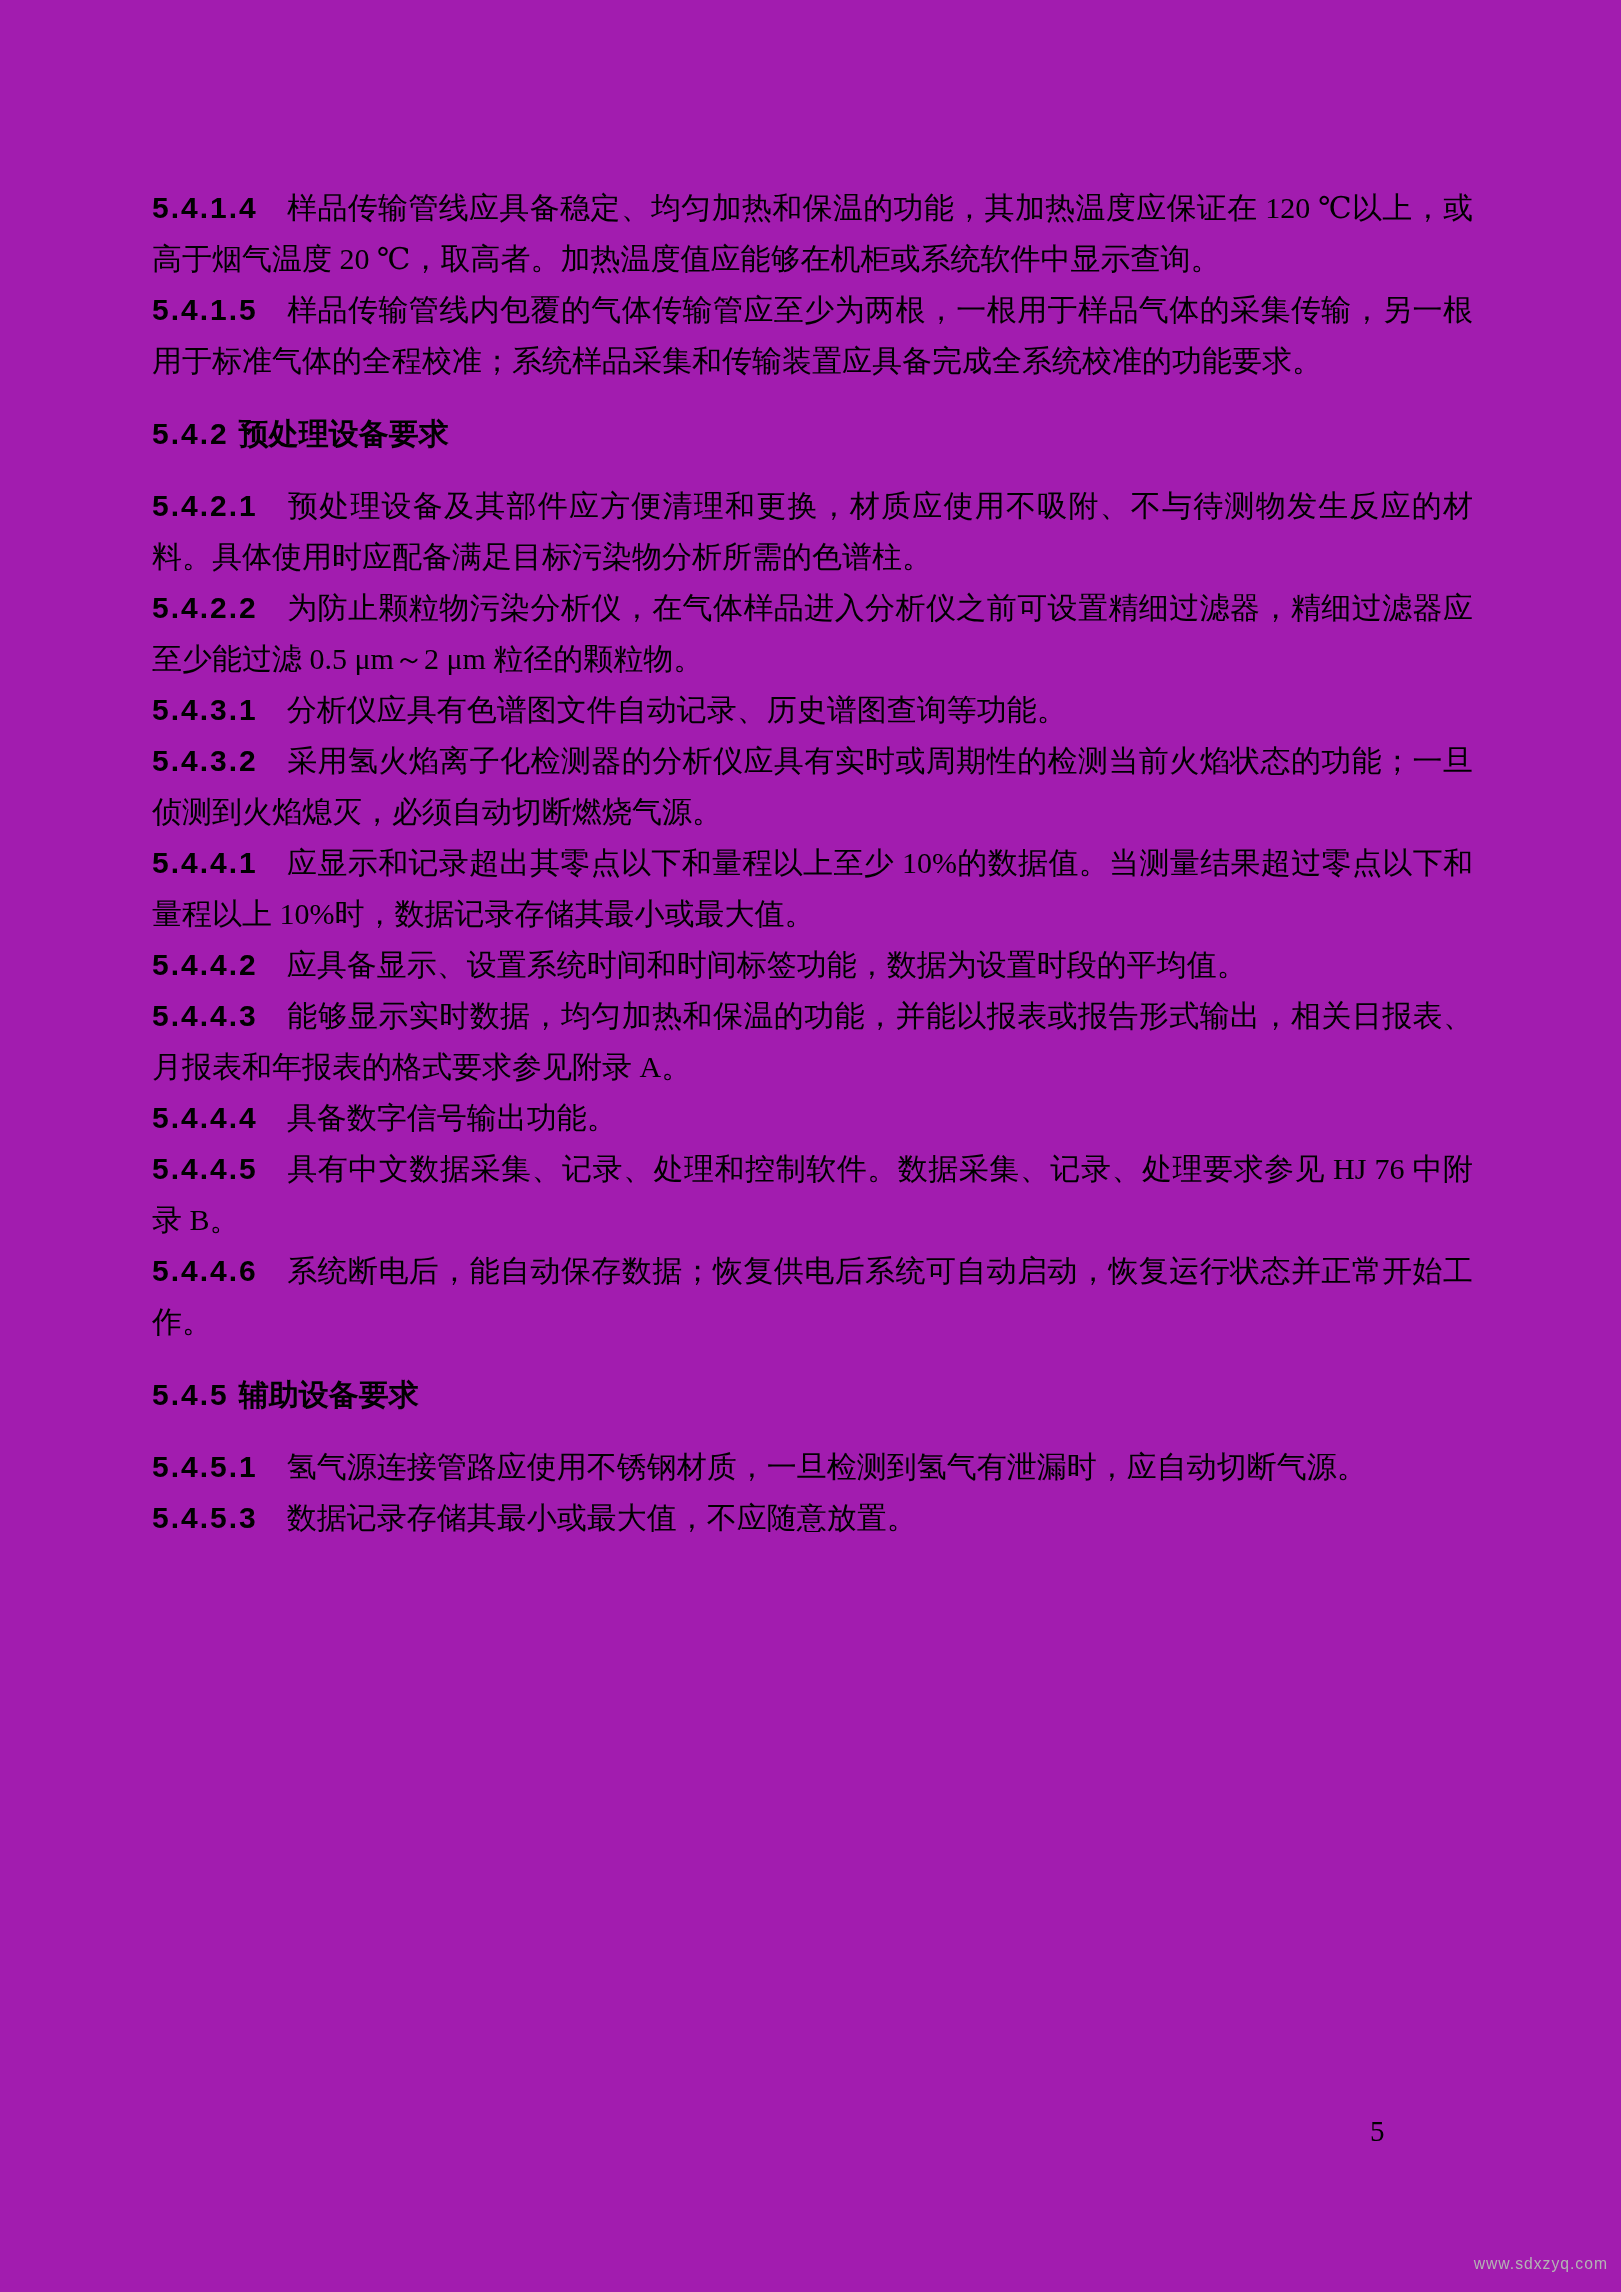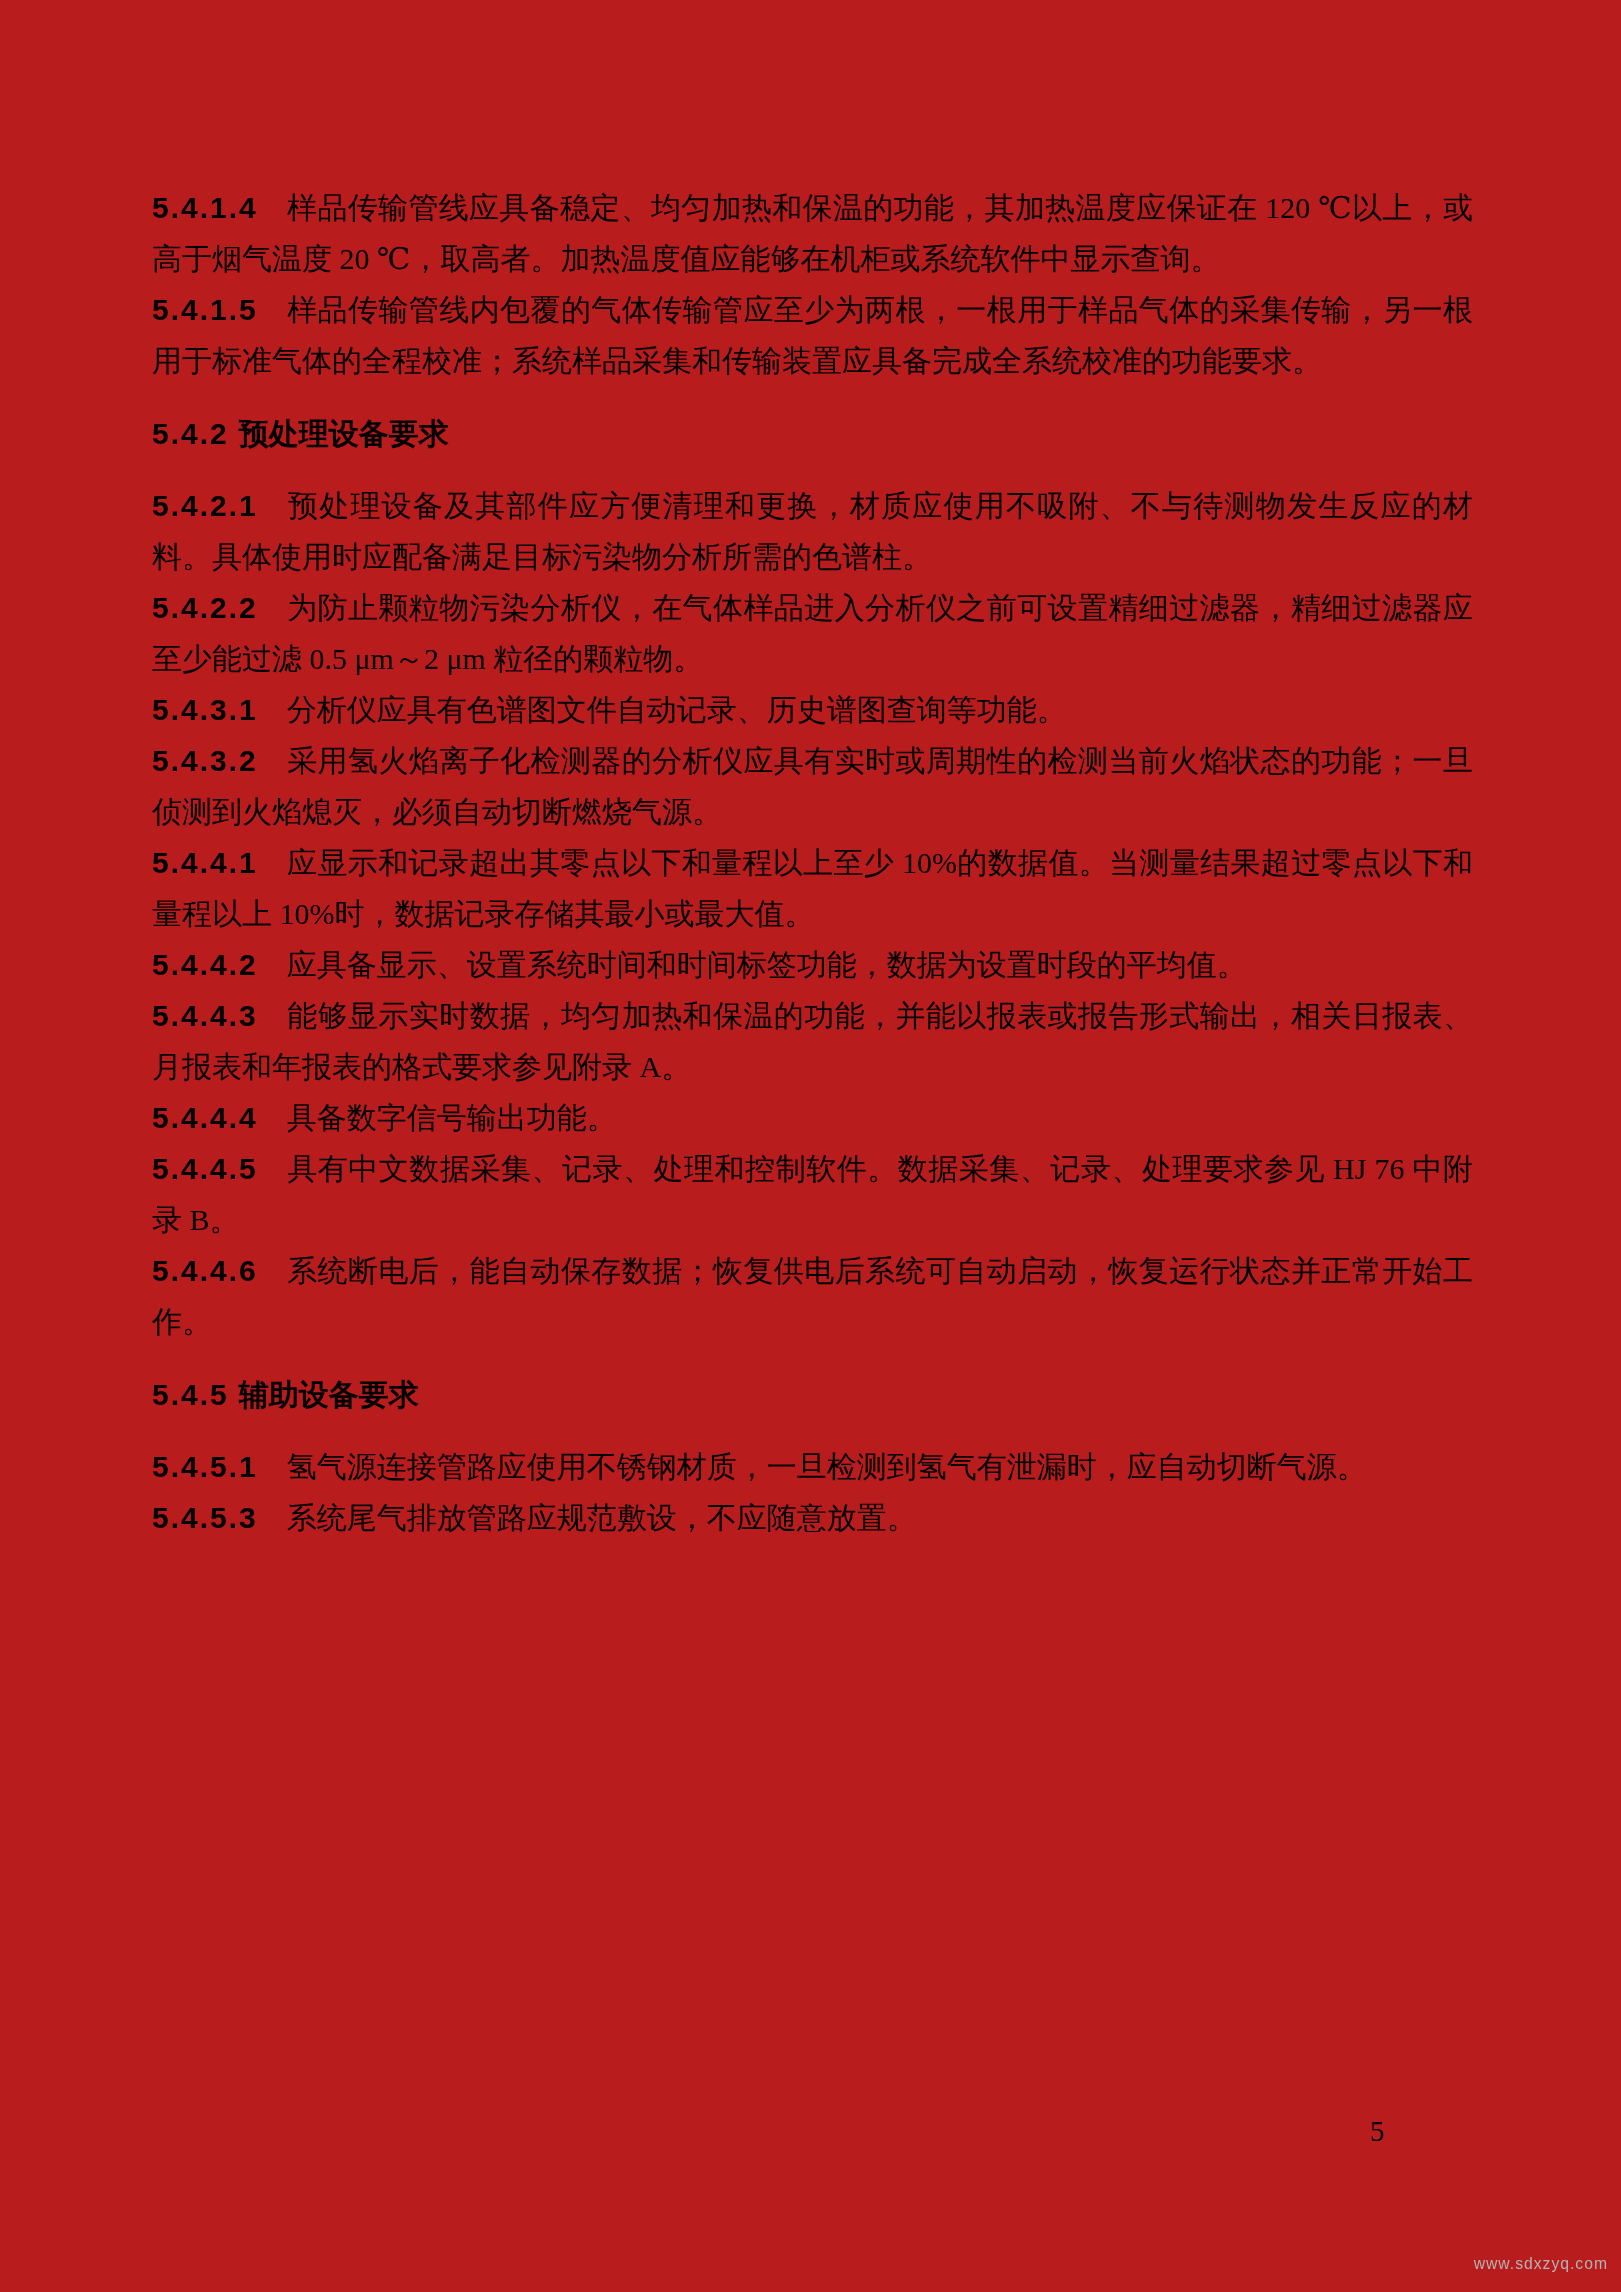--- a/index.html
+++ b/index.html
@@ -3,21 +3,21 @@
 <meta charset="utf-8">
 <style>
   * { margin: 0; padding: 0; box-sizing: border-box; }
   html, body { background: #ffffff; }
 
   .page {
     position: relative;
     width: 1621px;
     height: 2293px;
     margin: 0 auto;
-    background: #b91c1c;
+    background: #a21caf;
     color: #000000;
     font-family: "Liberation Serif", "DejaVu Serif", serif;
     overflow: hidden;
   }
 
   .content {
     position: absolute;
     left: 152px;
     top: 182px;
     width: 1321px;
@@ -103,18 +103,18 @@
 
   <p class="clause"><span class="clause-num">5.4.4.5</span><span class="clause-text">具有中文数据采集、记录、处理和控制软件。数据采集、记录、处理要求参见 HJ 76 中附录 B。</span></p>
 
   <p class="clause"><span class="clause-num">5.4.4.6</span><span class="clause-text">系统断电后，能自动保存数据；恢复供电后系统可自动启动，恢复运行状态并正常开始工作。</span></p>
 
   <h2 class="heading"><span class="heading-num">5.4.5</span><span class="heading-text">辅助设备要求</span></h2>
 
   <p class="clause"><span class="clause-num">5.4.5.1</span><span class="clause-text">氢气源连接管路应使用不锈钢材质，一旦检测到氢气有泄漏时，应自动切断气源。</span></p>
 
 
-  <p class="clause"><span class="clause-num">5.4.5.3</span><span class="clause-text">系统尾气排放管路应规范敷设，不应随意放置。</span></p>
+  <p class="clause"><span class="clause-num">5.4.5.3</span><span class="clause-text">数据记录存储其最小或最大值，不应随意放置。</span></p>
 </section>
   <div class="page-number">5</div>
   <div class="watermark">www.sdxzyq.com</div>
 </main>
 
 
 </body></html>

